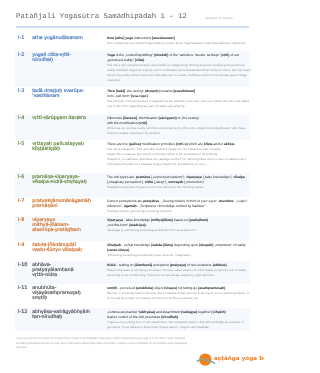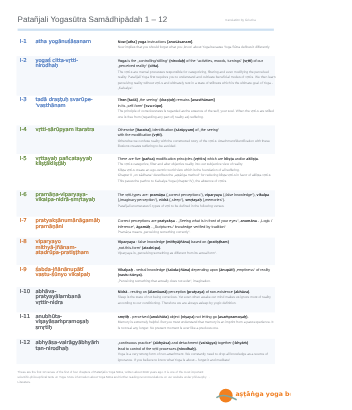--- a/index.html
+++ b/index.html
@@ -1,19 +1,19 @@
 <!DOCTYPE html>
 <html><head>
 <meta charset="utf-8">
 <title>Patanjali Yogasutra Samadhipadah</title>
 <style>
 html,body{margin:0;padding:0;}
 body{width:264px;height:373px;background:#ffffff;font-family:"Liberation Sans",sans-serif;-webkit-font-smoothing:antialiased;text-rendering:geometricPrecision;}
 .page{position:relative;width:264px;height:373px;overflow:hidden;background:#fff;}
-.title{position:absolute;left:16px;top:12.6px;font-size:7.3px;color:#5b6066;white-space:nowrap;}
+.title{position:absolute;left:16px;top:12.6px;font-size:7.3px;color:#5b6066;white-space:nowrap;font-family:Liberation Mono, monospace;}
 .credit{position:absolute;left:205px;top:16.4px;font-size:2.85px;color:#a9adb3;white-space:nowrap;}
 .rule{position:absolute;left:16px;top:26.4px;width:233px;height:1.4px;background:#cde0f2;}
 .band{position:absolute;left:15px;width:235px;background:#f5f8fc;}
 .row{position:absolute;left:0;width:264px;}
 .num{position:absolute;left:18px;top:0;width:15px;font-size:4.9px;line-height:5.2px;font-family:"DejaVu Sans",sans-serif;white-space:nowrap;}
 .sut{position:absolute;left:32.2px;top:0;width:62px;font-size:4.7px;line-height:5.2px;font-family:"DejaVu Sans",sans-serif;}
 .sline{white-space:nowrap;}
 .sut,.num{-webkit-text-stroke:0.18px currentColor;}
 .col{position:absolute;left:107px;top:0;width:143.5px;}
 .lead{font-size:3.38px;line-height:5.1px;color:#232528;}

